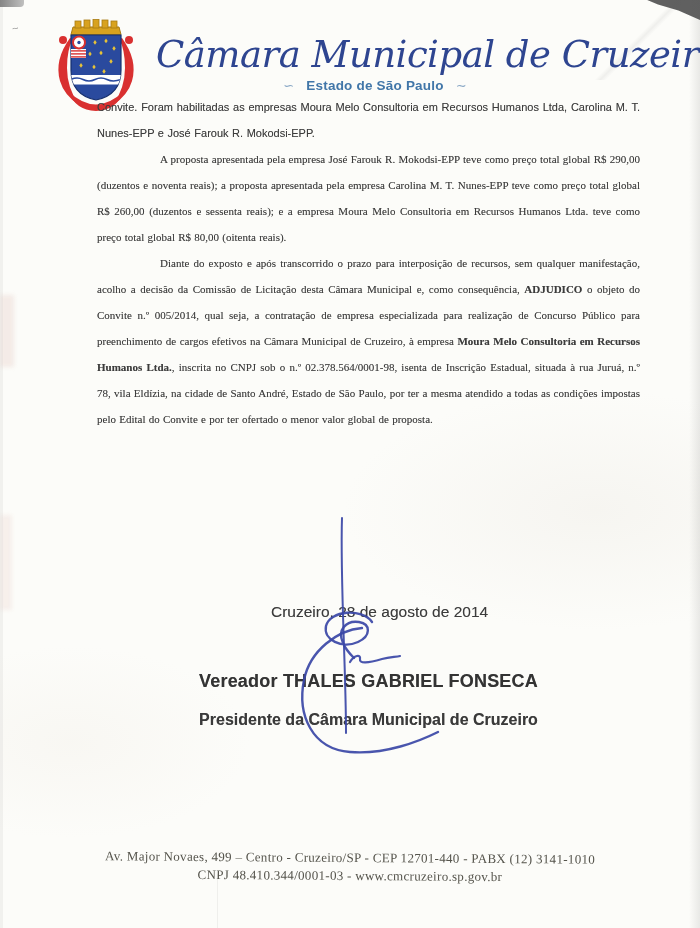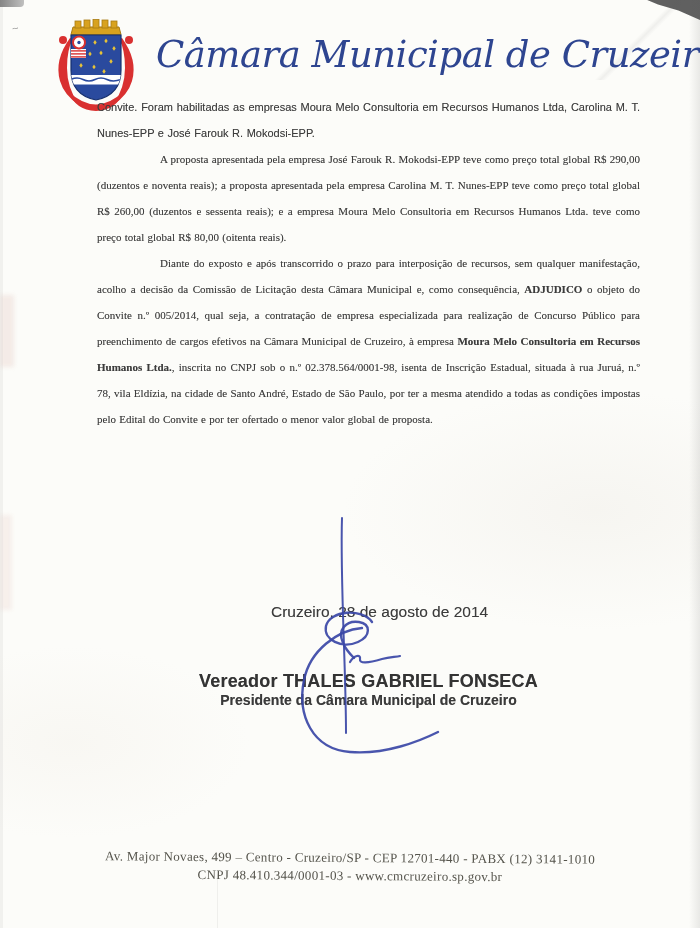--- a/index.html
+++ b/index.html
@@ -61,21 +61,21 @@
     text-shadow:0 0 .4px rgba(70,70,70,.45);
   }
 
   
   .signature { position:absolute; left:278px; top:508px; width:185px; height:265px; z-index:3; }
   .signature path { fill:none; stroke:var(--ink-blue,#3a47a6); stroke-linecap:round; stroke-linejoin:round; opacity:.92; }
 
   .sig-block { position:absolute; left:97px; top:671px; width:543px; text-align:center; z-index:2; }
   .sig-name { font-size:18px; font-weight:bold; color:#333; letter-spacing:.2px;
     text-shadow:0 0 .4px rgba(60,60,60,.5); }
-  .sig-role { font-size:14px; font-weight:bold; color:#3a3a3a; margin-top:0;
+  .sig-role { font-size:16px; font-weight:bold; color:#3a3a3a; margin-top:19px;
     text-shadow:0 0 .4px rgba(60,60,60,.5); }
 
   
   .footer {
     position:absolute; left:15px; top:849px; width:670px; text-align:center;
     font-family:"Liberation Serif", serif; font-size:13px; line-height:17.5px;
     color:var(--footer-text,#55544c); letter-spacing:.3px;
     transform:rotate(.4deg);
   }
 </style>
@@ -136,20 +136,23 @@
         <path d="M44,46.5 l1.7,2.4 -1.7,2.4 -1.7,-2.4 Z"></path>
         <path d="M54,51 l1.7,2.4 -1.7,2.4 -1.7,-2.4 Z"></path>
       </g>
 
       <rect x="21" y="57" width="50" height="9.5" fill="#ffffff"></rect>
       <path d="M21,61.5 Q27,58.5 33,61.5 T45,61.5 T57,61.5 T71,61.5" fill="none" stroke="#2a4a9e" stroke-width="1.6"></path>
     </g>
   </svg>
 
   <div class="org-title">Câmara Municipal de Cruzeiro</div>
+  <div class="org-subtitle">
+    <span class="flank">∽</span><span>Estado de São Paulo</span><span class="flank">∼</span>
+  </div>
 
   <main class="body-text">
       <p class="para"><span>Convite. Foram habilitadas as empresas Moura Melo Consultoria em Recursos Humanos Ltda, Carolina M. T. Nunes-EPP e José Farouk R. Mokodsi-EPP.</span></p>
       <p class="para indent"><span>A proposta apresentada pela empresa José Farouk R. Mokodsi-EPP teve como preço total global R$ 290,00 (duzentos e noventa reais); a proposta apresentada pela empresa Carolina M. T. Nunes-EPP teve como preço total global R$ 260,00 (duzentos e sessenta reais); e a empresa Moura Melo Consultoria em Recursos Humanos Ltda. teve como preço total global R$ 80,00 (oitenta reais).</span></p>
       <p class="para indent"><span>Diante do exposto e após transcorrido o prazo para interposição de recursos, sem qualquer manifestação, acolho a decisão da Comissão de Licitação desta Câmara Municipal e, como consequência, </span><span class="bold">ADJUDICO</span><span> o objeto do Convite n.º 005/2014, qual seja, a contratação de empresa especializada para realização de Concurso Público para preenchimento de cargos efetivos na Câmara Municipal de Cruzeiro, à empresa </span><span class="bold">Moura Melo Consultoria em Recursos Humanos Ltda.</span><span>, inscrita no CNPJ sob o n.º 02.378.564/0001-98, isenta de Inscrição Estadual, situada à rua Juruá, n.º 78, vila Eldízia, na cidade de Santo André, Estado de São Paulo, por ter a mesma atendido a todas as condições impostas pelo Edital do Convite e por ter ofertado o menor valor global de proposta.</span></p>
     </main>
 
   <div class="date-line">Cruzeiro, 28 de agosto de 2014</div>
 
   <svg class="signature" viewBox="0 0 185 265" aria-hidden="true">

